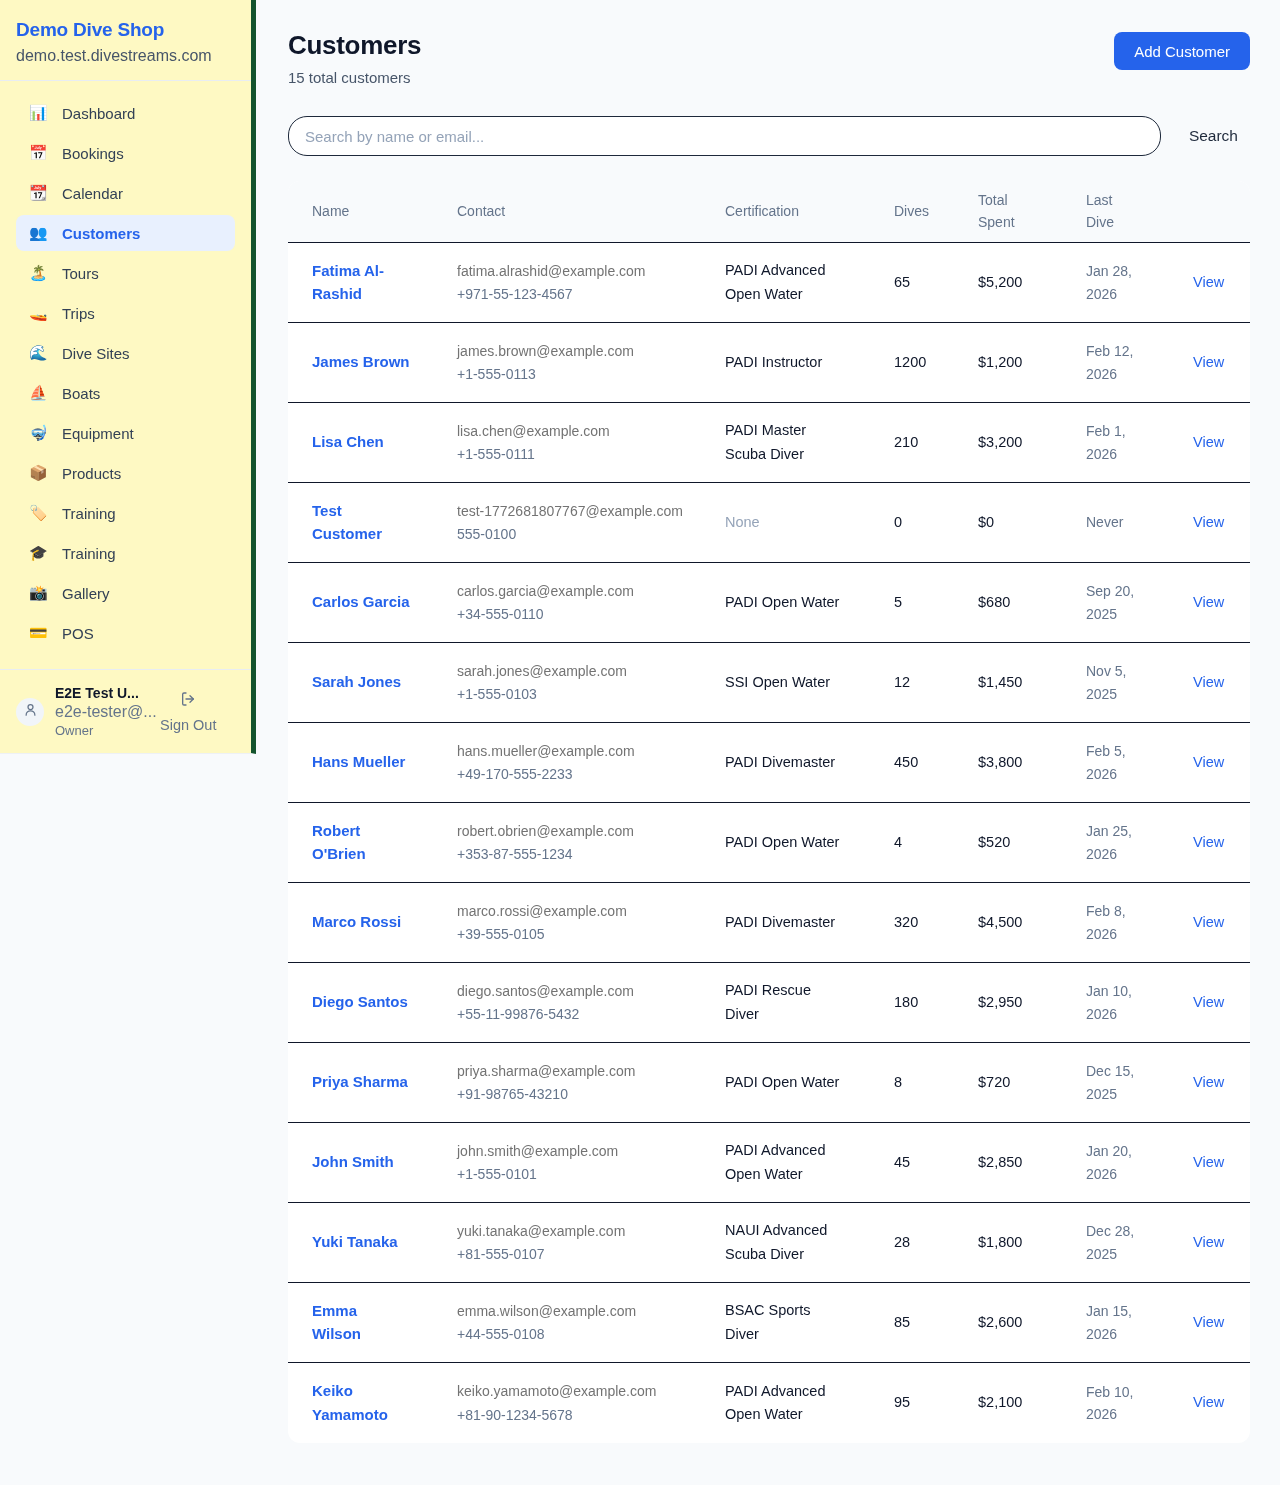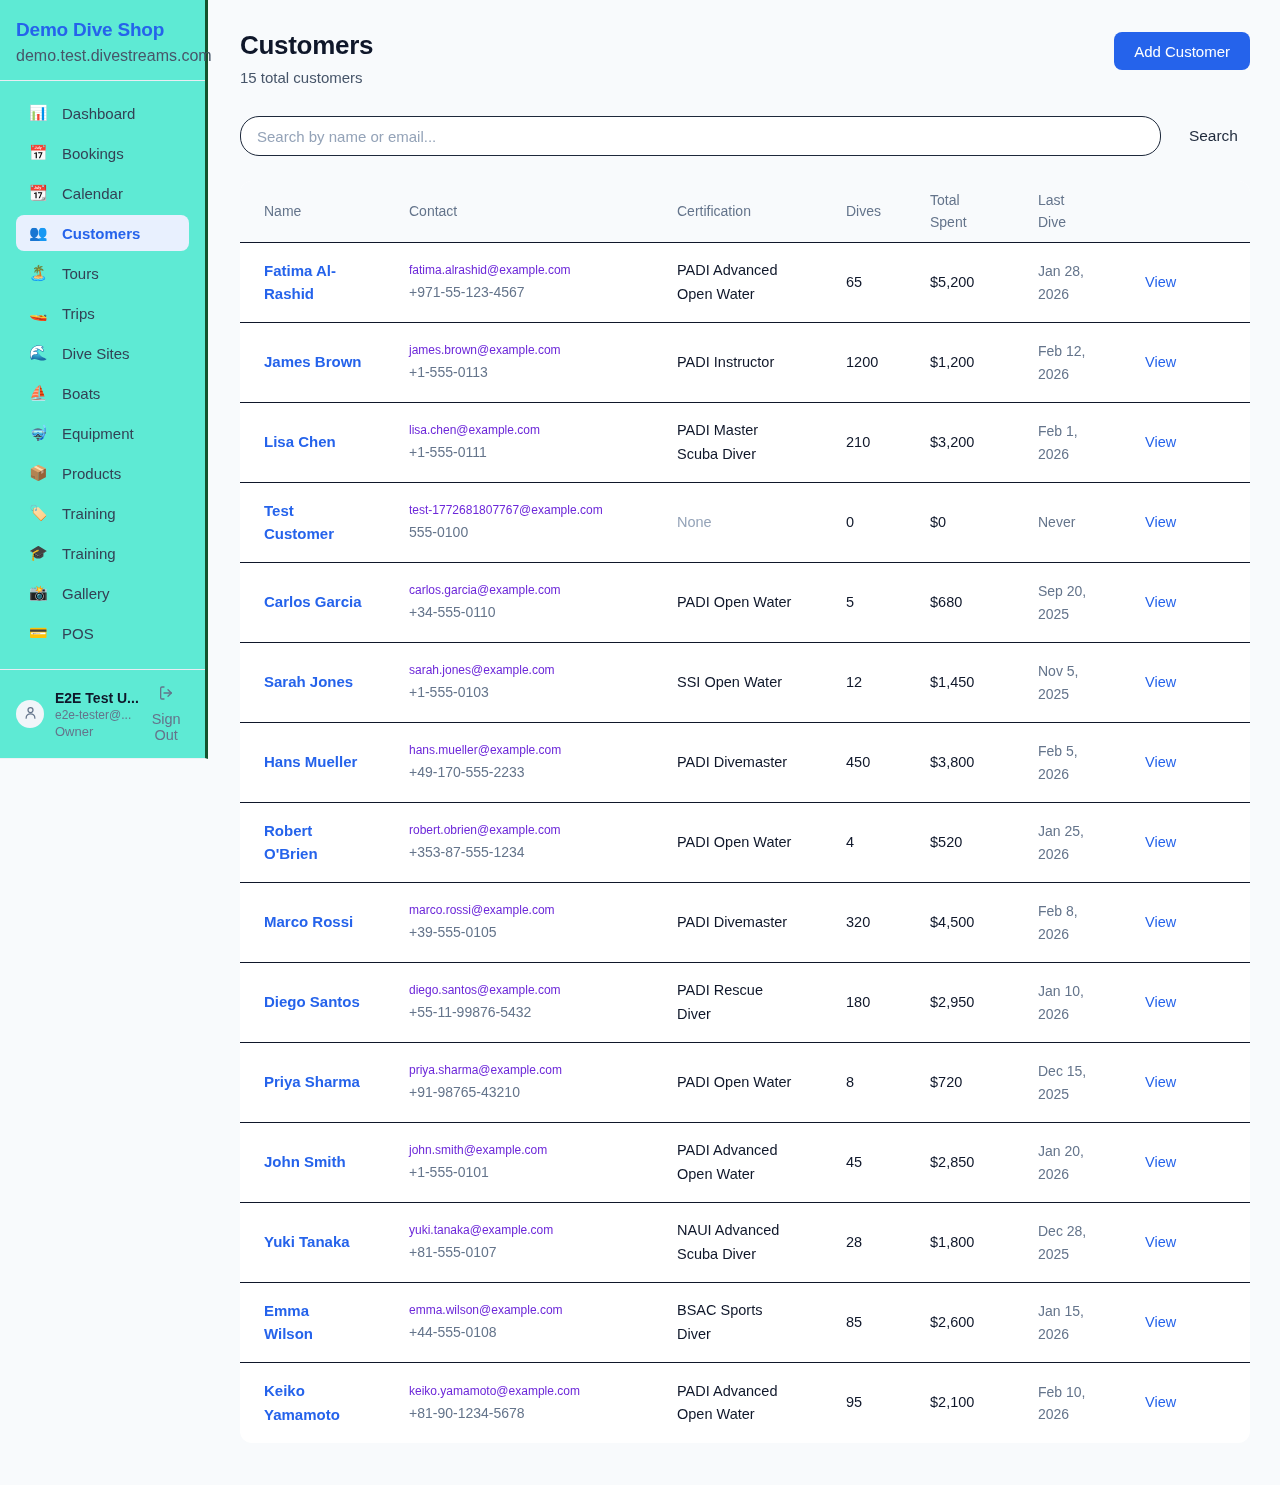--- a/index.html
+++ b/index.html
@@ -6,23 +6,23 @@
   html, body { width: 1280px; height: 1485px; overflow: hidden; }
   body {
     font-family: "Liberation Sans", sans-serif;
     background: #f8fafc;
     color: #0f172a;
   }
   .app { display: flex; width: 1280px; height: 1485px; align-items: flex-start; }
 
   
   .sidebar {
-    width: 208px;
-    background: #5eead4;
-    border-right: 3px solid #14532d;
+    width: 256px;
+    background: #fef9c3;
+    border-right: 5px solid #14532d;
     border-bottom: 1px solid #eef1f5;
     flex-shrink: 0;
   }
   .brand { padding: 19px 16px 15px 16px; border-bottom: 1px solid #e8edf3; }
   .brand-name { color: #2563eb; font-size: 19px; font-weight: bold; letter-spacing: -0.2px; }
   .brand-domain { color: #475569; font-size: 16px; margin-top: 6px; }
 
   .nav { padding: 14px 16px; }
   .nav-item {
     display: flex; align-items: center; gap: 13px;
@@ -38,21 +38,21 @@
     padding: 15px 16px;
     display: flex; align-items: center; gap: 11px;
   }
   .avatar {
     width: 28px; height: 28px; border-radius: 50%;
     background: #f1f5f9; display: flex; align-items: center; justify-content: center;
     flex-shrink: 0;
   }
   .user-meta { min-width: 0; width: 88px; }
   .user-name { font-size: 14px; font-weight: bold; color: #0f172a; white-space: nowrap; }
-  .user-email { font-size: 12px; color: #64748b; margin-top: 2px; white-space: nowrap; }
+  .user-email { font-size: 16px; color: #64748b; margin-top: 2px; white-space: nowrap; }
   .user-role { font-size: 13px; color: #64748b; margin-top: 2px; }
   .signout {
     background: none; border: none; cursor: pointer;
     display: flex; align-items: center; gap: 7px;
     color: #64748b; font-size: 14.5px; font-family: inherit;
     margin-left: 6px;
     flex-direction: column;
   }
 
   
@@ -101,21 +101,21 @@
     padding-right: 14px; line-height: 1.55;
   }
   .th .th-narrow { display: inline-block; max-width: 46px; }
   .tbody .trow { border-bottom: 1px solid #0f172a; min-height: 80px; padding-top: 13px; padding-bottom: 13px; }
   .tbody .trow:last-child { border-bottom: none; }
   .cell { padding-right: 14px; font-size: 14.5px; color: #0f172a; line-height: 1.6; }
   .name-link {
     color: #2563eb; font-weight: 600; font-size: 15px; text-decoration: none;
     display: inline-block; max-width: 98px; line-height: 1.55; cursor: pointer;
   }
-  .email { color: #6d28d9; font-size: 12px; word-break: break-word; }
+  .email { color: #737373; font-size: 14px; word-break: break-word; }
   .phone { color: #64748b; font-size: 14px; margin-top: 1px; }
   .cert-text { display: inline-block; max-width: 120px; }
   .cert-text.muted { color: #94a3b8; }
   .date-cell { color: #64748b; font-size: 14px; max-width: 86px; }
   .view-link { color: #2563eb; font-size: 14.5px; font-weight: 500; text-decoration: none; cursor: pointer; }
 </style>
 </head>
 <body>
 
 <div class="app">

